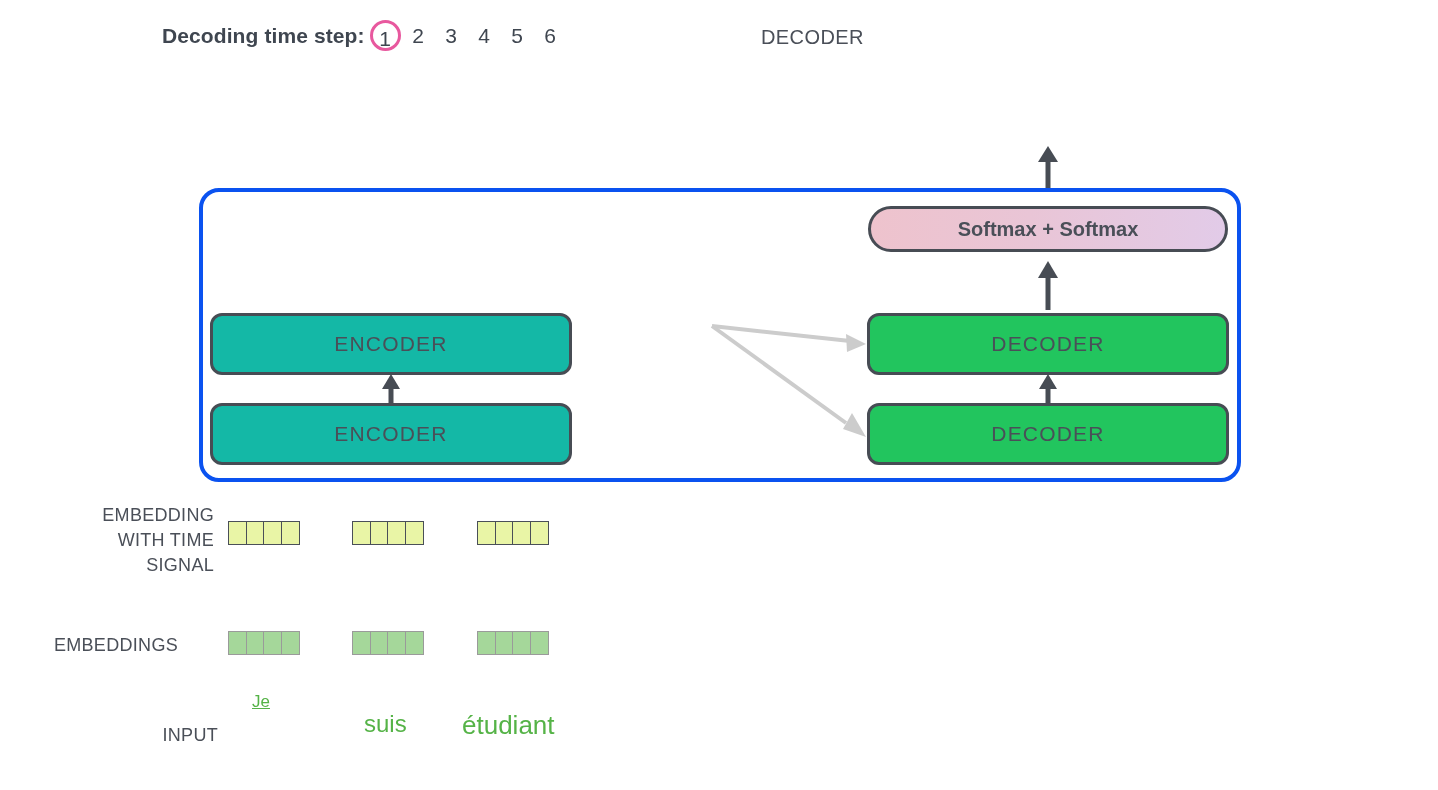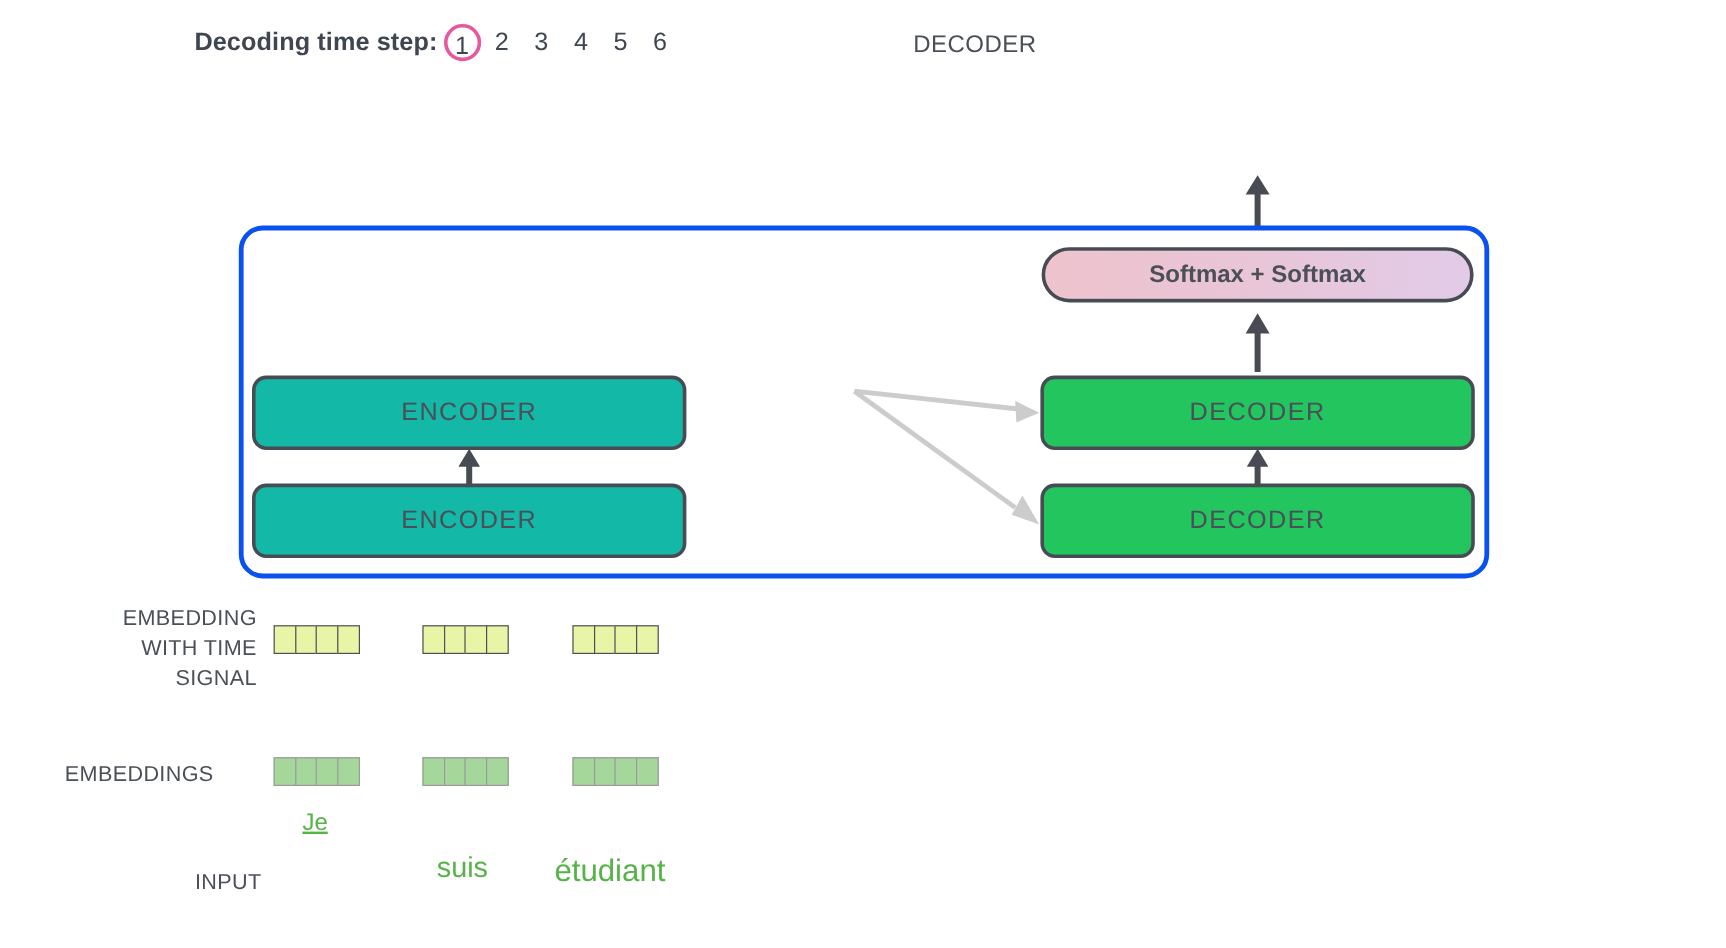--- a/index.html
+++ b/index.html
@@ -166,21 +166,21 @@
 
   #vec-emb-0 { left: 228px; top: 631px; }
   #vec-emb-1 { left: 352px; top: 631px; }
   #vec-emb-2 { left: 477px; top: 631px; }
 
   
   .input-word {
     color: #55b347;
     white-space: nowrap;
   }
-  #word-0 { left: 252px; top: 675px; font-size: 20px; text-decoration: underline; }
+  #word-0 { left: 252px; top: 692px; font-size: 17px; text-decoration: underline; }
   #word-1 { left: 364px; top: 710px; font-size: 24px; }
   #word-2 { left: 462px; top: 710px; font-size: 26px; }
 </style>
 </head>
 <body>
 
 <div class="abs" id="decoding-step-bar">
   <span class="step-label">Decoding time step:</span>
   <span class="step-num active">1</span>
   <span class="step-num">2</span>

